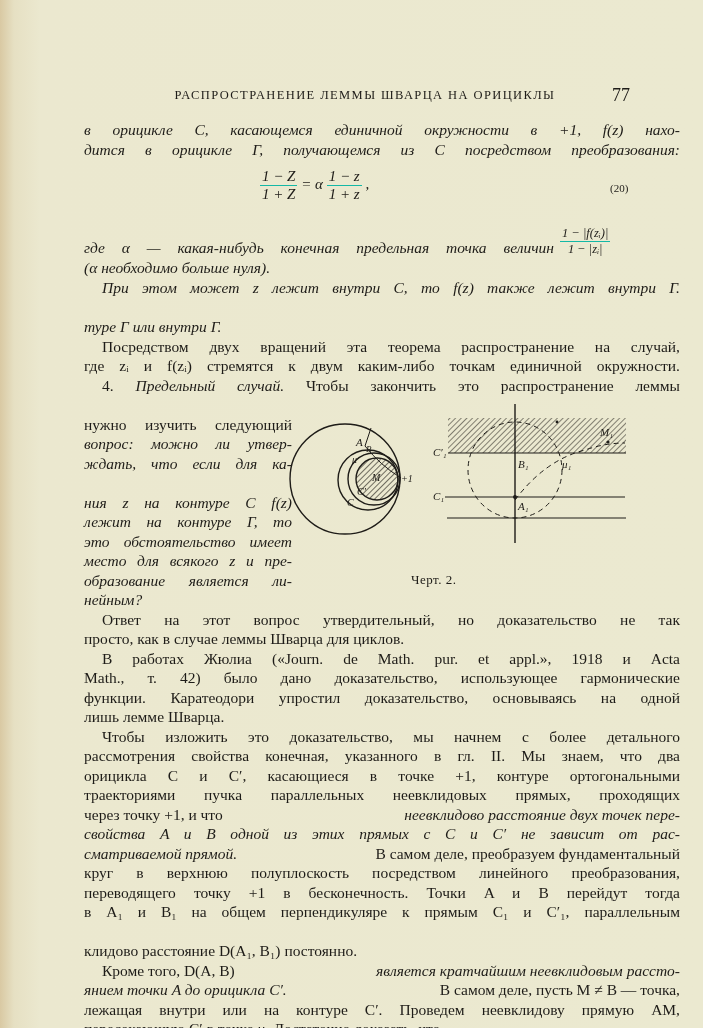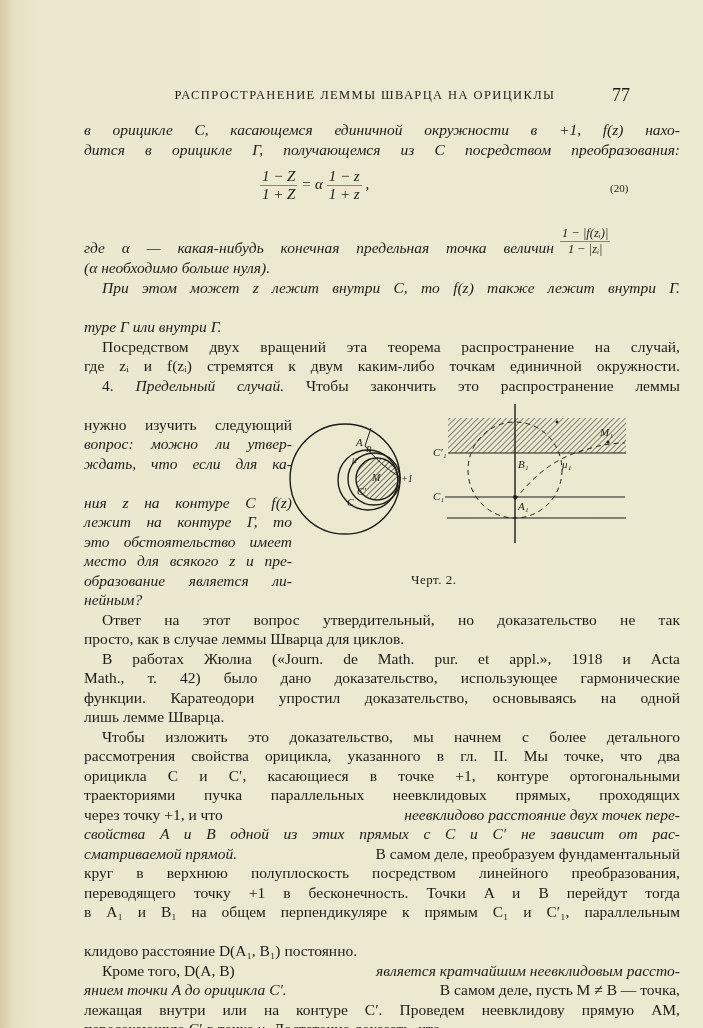--- a/index.html
+++ b/index.html
@@ -140,21 +140,21 @@
 
   <div class="line indent" style="top:610px">Ответ на этот вопрос утвердительный, но доказательство не так</div>
   <div class="line last" style="top:629px">просто, как в случае леммы Шварца для циклов.</div>
 
   <div class="line indent" style="top:649px">В работах Жюлиа («Journ. de Math. pur. et appl.», 1918 и Acta</div>
   <div class="line" style="top:668px">Math., т. 42) было дано доказательство, использующее гармонические</div>
   <div class="line" style="top:688px">функции. Каратеодори упростил доказательство, основываясь на одной</div>
   <div class="line last" style="top:707px">лишь лемме Шварца.</div>
 
   <div class="line indent" style="top:727px">Чтобы изложить это доказательство, мы начнем с более детального</div>
-  <div class="line" style="top:746px">рассмотрения свойства орицикла, указанного в гл. II. Мы точке, что два</div>
+  <div class="line" style="top:746px">рассмотрения свойства конечная, указанного в гл. II. Мы знаем, что два</div>
   <div class="line" style="top:766px">орицикла C и C′, касающиеся в точке +1, контуре ортогональными</div>
   <div class="line" style="top:785px">траекториями пучка параллельных неевклидовых прямых, проходящих</div>
   <div class="line" style="top:805px; display:flex; justify-content:space-between">
     <span>через точку +1, и что</span>
     <span class="it">неевклидово расстояние двух точек пере-</span>
   </div>
   <div class="line it" style="top:824px">свойства A и B одной из этих прямых с C и C′ не зависит от рас-</div>
   <div class="line" style="top:863px">круг в верхнюю полуплоскость посредством линейного преобразования,</div>
   <div class="line" style="top:844px; display:flex; justify-content:space-between">
     <span class="it">сматриваемой прямой.</span>

